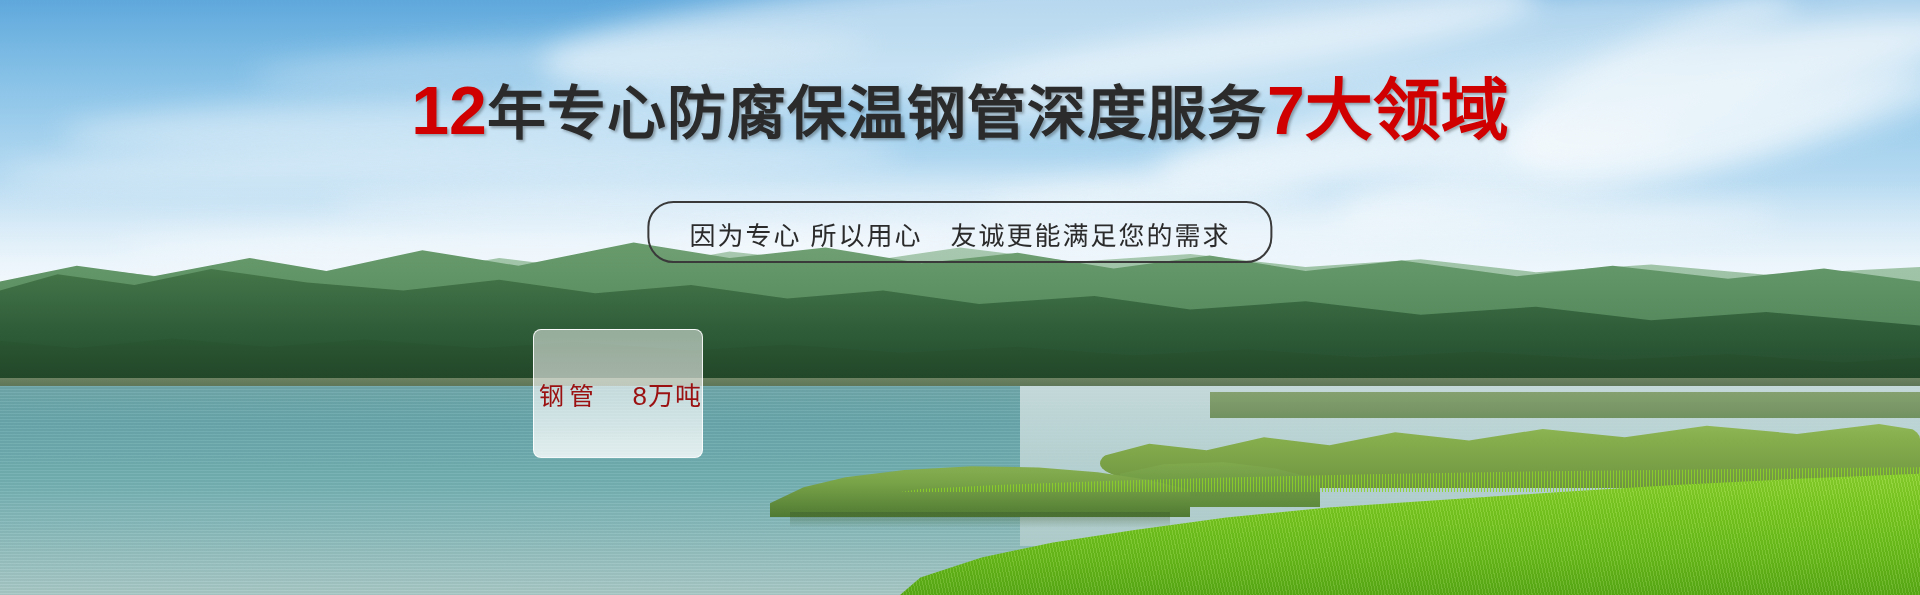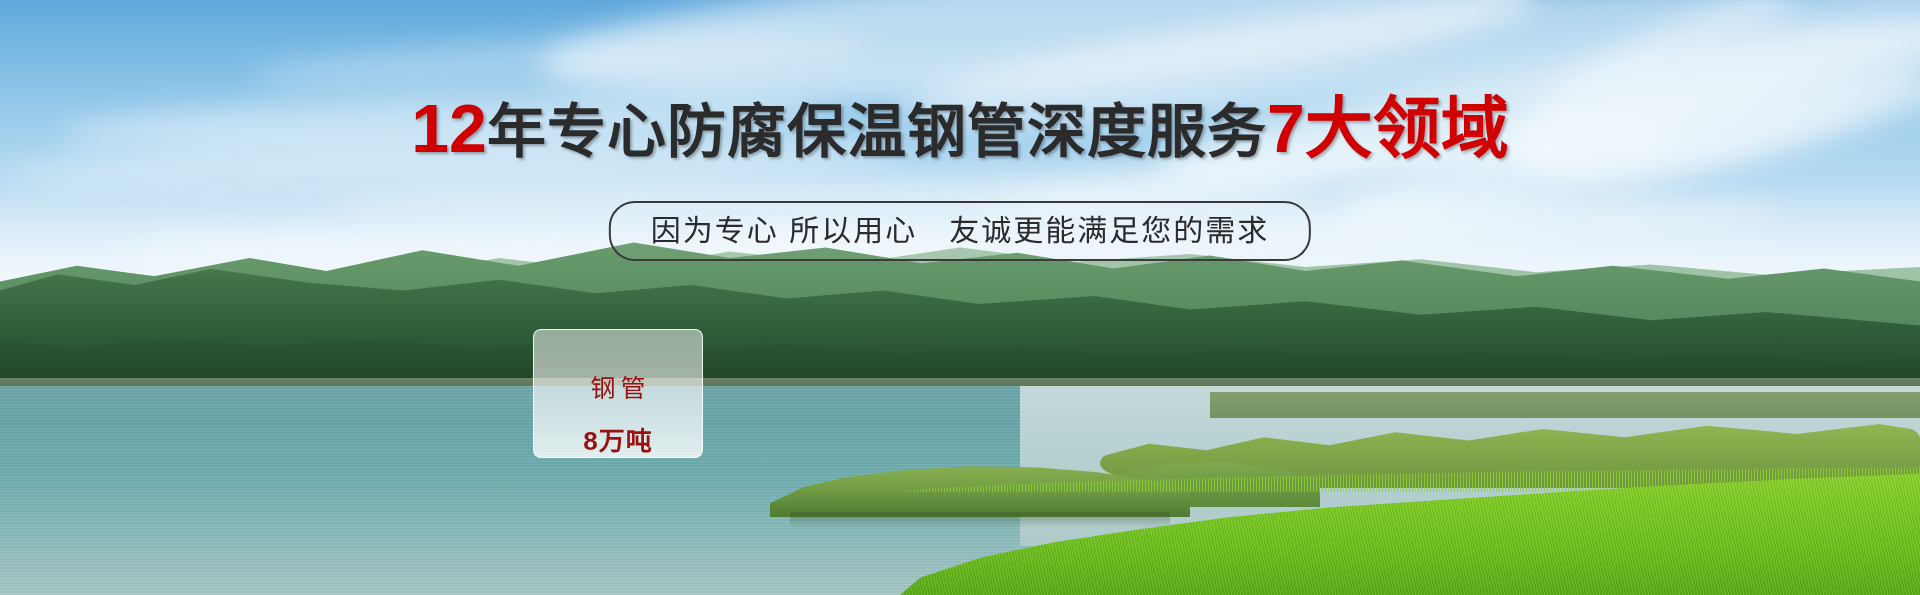--- a/index.html
+++ b/index.html
@@ -141,61 +141,61 @@
     background:
       repeating-linear-gradient(90deg,
         transparent 0px,transparent 2px,
         rgba(140,210,40,.85) 2px,rgba(140,210,40,.85) 3px);
     clip-path:polygon(0% 100%,2% 88%,10% 72%,20% 58%,32% 44%,46% 32%,60% 22%,
       76% 14%,90% 8%,100% 5%,100% 100%);
   }
 
   
   .headline{
-    position:absolute;left:0;top:93px;width:1920px;
+    position:absolute;left:0;top:75px;width:1920px;
     text-align:center;white-space:nowrap;
     font-size:59px;font-weight:bold;letter-spacing:1px;
     line-height:1.05;
   }
   .headline span{
     display:inline;
     text-shadow:2px 2px 3px rgba(0,0,0,.30);
   }
   .hl-red{color:#d00000;font-size:68px;letter-spacing:0;}
   .hl-dark{color:#2b2b2b;}
   .hl-gap{display:inline-block;width:28px;}
 
   
   .pill{
     position:absolute;left:50%;top:201px;transform:translateX(-50%);
-    padding:3px 40px 9px;
+    padding:12px 40px 9px;
     border:2px solid #3a3a3a;border-radius:26px;
-    font-size:30px;color:#2b2b2b;letter-spacing:2px;white-space:nowrap;
+    font-size:26px;color:#2b2b2b;letter-spacing:2px;white-space:nowrap;
     background:rgba(255,255,255,.05);
   }
 
   
   .cards{
     position:absolute;left:533px;top:329px;
     display:flex;gap:9px;
   }
   .card{
     width:168px;height:127px;
     background:linear-gradient(to bottom,rgba(255,255,255,.50) 0%,rgba(255,255,255,.62) 52%,rgba(255,255,255,.80) 100%);
     border:1px solid rgba(255,255,255,.85);
     border-radius:8px;
-    display:flex;flex-direction:column;align-items:center;justify-content:flex-end;
+    display:flex;flex-direction:row;align-items:center;justify-content:space-between;
     gap:16px;
   }
   .card-label{
     font-size:25px;color:#9b1010;letter-spacing:5px;
     text-indent:5px;font-weight:400;
   }
   .card-value{
-    font-size:26px;color:#9b1010;letter-spacing:1px;font-weight:700;
+    font-size:26px;color:#9b1010;letter-spacing:1px;font-weight:400;
   }
   .card-value sup{font-size:15px;vertical-align:super;}
 </style>
 </head>
 <body>
 
 <div class="banner">
 
   <div class="sky"></div>
   <div class="cloud c1"></div>

